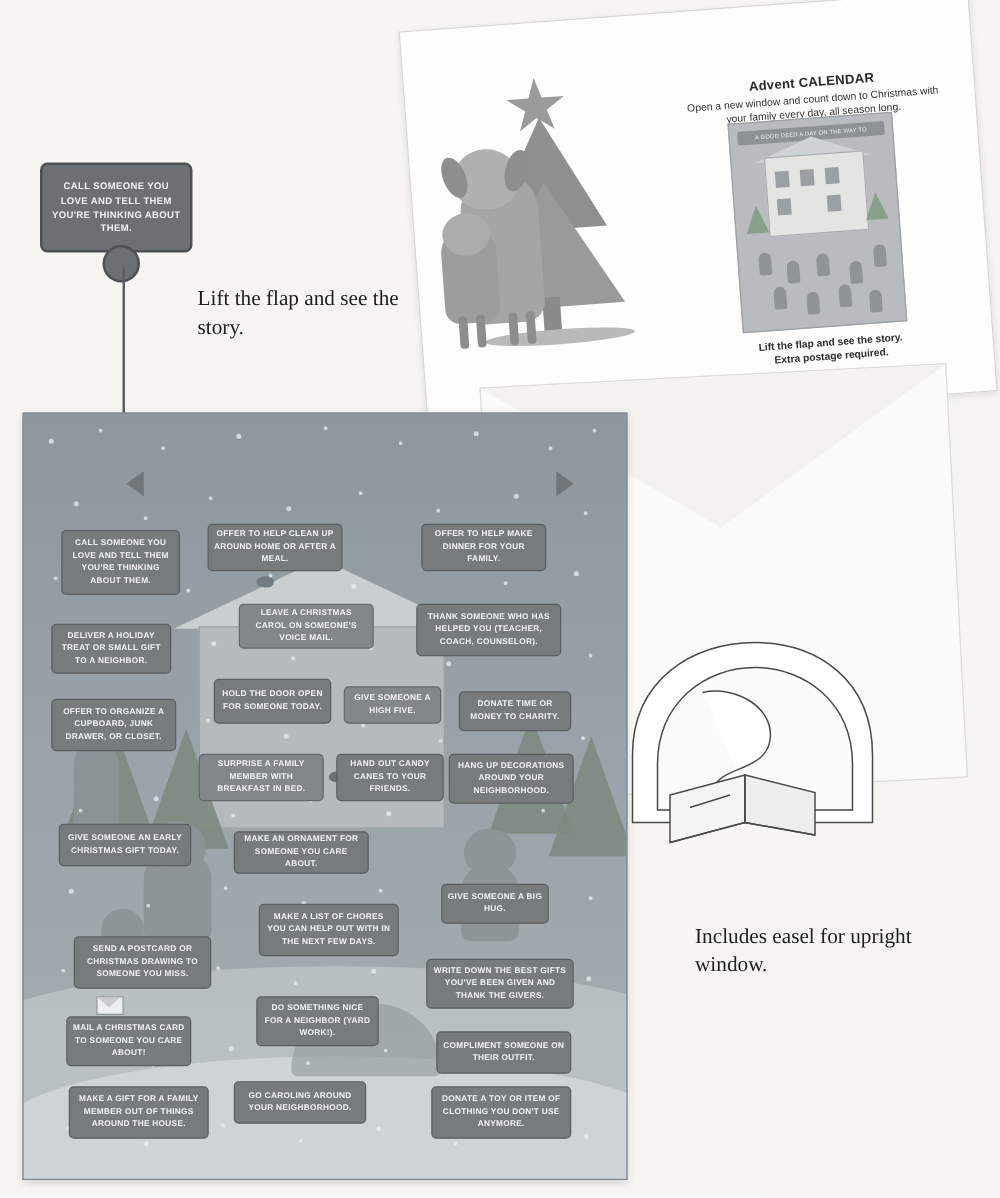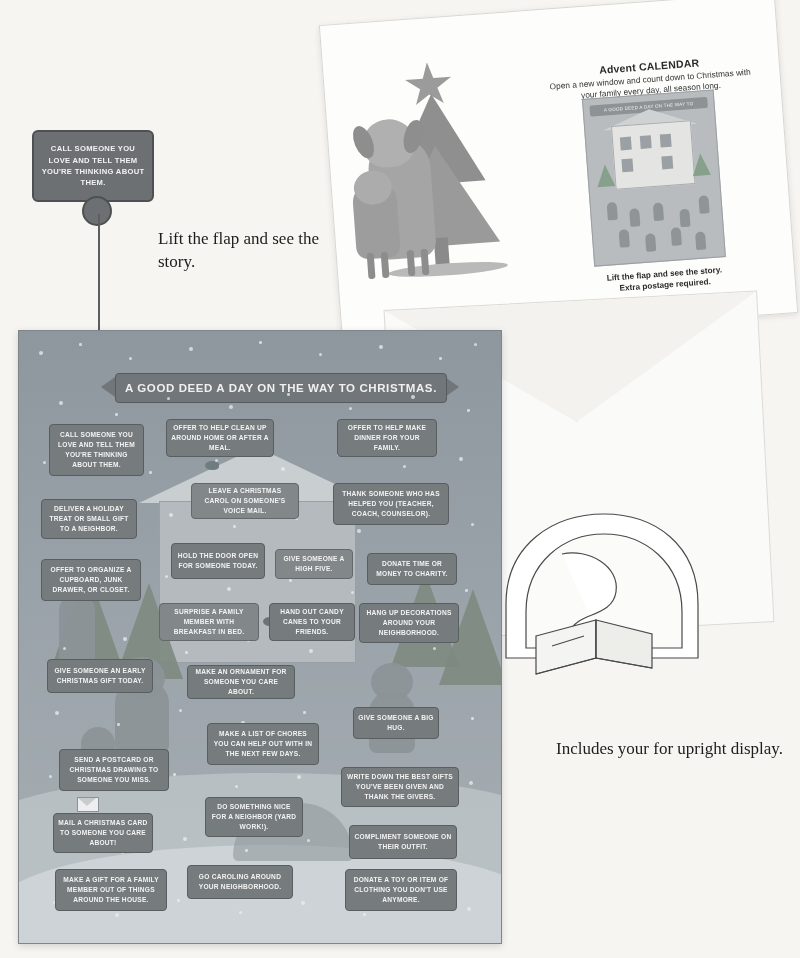--- a/index.html
+++ b/index.html
@@ -575,21 +575,21 @@
     <path d="M14 96 C14 36, 62 6, 112 6 C162 6, 206 36, 206 96 L206 150 L14 150 Z" fill="#ffffff"></path>
     <path d="M34 104 C34 54, 72 26, 112 26 C152 26, 190 54, 190 104 L190 140 L34 140 Z" fill="#fbfbfa"></path>
     <path d="M70 46 C96 40, 128 58, 124 84 C120 110, 84 104, 78 124 C74 138, 96 146, 112 140" fill="#ffffff"></path>
     <path d="M44 128 L104 112 L104 150 L44 166 Z" fill="#f4f4f2"></path>
     <path d="M104 112 L160 126 L160 160 L104 150 Z" fill="#ededea"></path>
     <path d="M44 166 L104 150 L160 160"></path>
     <path d="M104 112 L104 150"></path>
     <path d="M60 138 L92 128"></path>
   </svg>
 </div>
-<div class="easel-caption">Includes your for upright display.</div>
+<div class="easel-caption">Includes easel for upright window.</div>
 
 <div class="callout">
   <span>CALL SOMEONE YOU LOVE  AND TELL THEM YOU'RE THINKING ABOUT THEM.</span>
 </div>
 <div class="callout-tail"></div>
 <div class="callout-line"></div>
 <div class="lift-caption">Lift the flap and see the story.</div>
 
 <div class="poster">
   <div class="poster-sky"></div>
@@ -611,23 +611,20 @@
   <div class="poster-char" style="left:40px; top:262px; width:36px; height:70px;"></div>
   <div class="poster-char" style="left:214px; top:472px; width:120px; height:58px; border-radius:60px 60px 6px 6px; opacity:0.55;"></div>
   <div class="poster-char" style="left:62px; top:396px; width:34px; height:52px;"></div>
 
   <div class="poster-bird" style="left:186px; top:130px;"></div>
   <div class="poster-bird" style="left:244px; top:286px; background:#6a7378;"></div>
   <div class="poster-mail" style="left:58px; top:466px;"></div>
 
   <div class="banner-notch-l"></div>
   <div class="banner-notch-r"></div>
-  <div class="banner">
-    <span>A GOOD DEED A DAY ON THE WAY TO CHRISTMAS.</span>
-  </div>
 
   <div class="snow" style="width: 4px; height: 4px; left: 20px; top: 20px;"></div>
     <div class="snow" style="width: 2.5px; height: 2.5px; left: 60px; top: 12px;"></div>
     <div class="snow" style="width: 3.2px; height: 3.2px; left: 110px; top: 26px;"></div>
     <div class="snow" style="width: 4px; height: 4px; left: 170px; top: 16px;"></div>
     <div class="snow" style="width: 2.5px; height: 2.5px; left: 240px; top: 10px;"></div>
     <div class="snow" style="width: 3.2px; height: 3.2px; left: 300px; top: 22px;"></div>
     <div class="snow" style="width: 4px; height: 4px; left: 360px; top: 14px;"></div>
     <div class="snow" style="width: 2.5px; height: 2.5px; left: 420px; top: 26px;"></div>
     <div class="snow" style="width: 3.2px; height: 3.2px; left: 455px; top: 12px;"></div>

